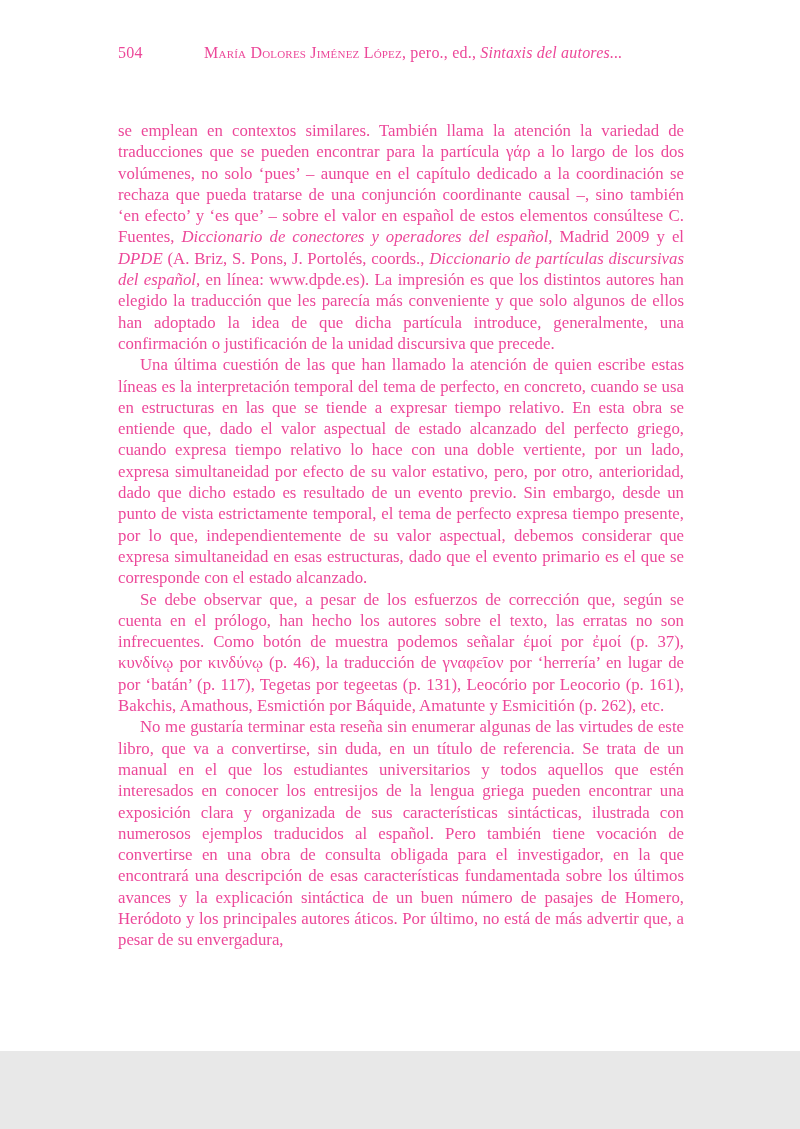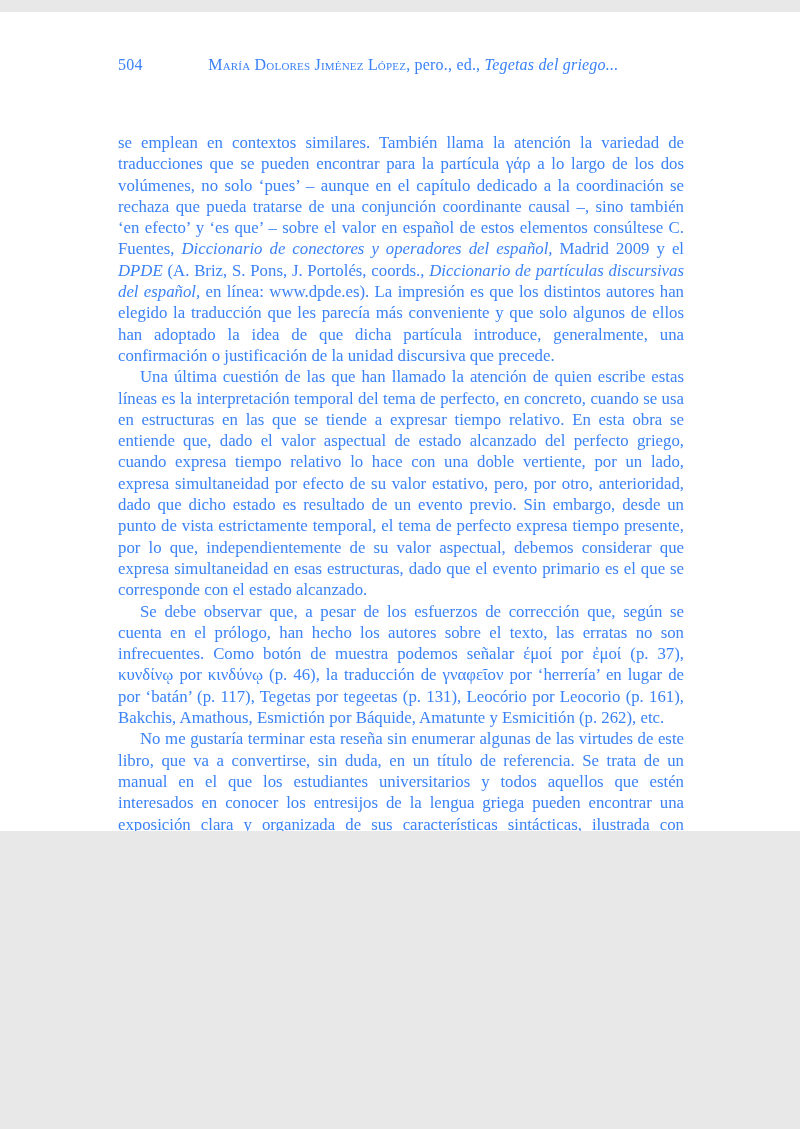--- a/index.html
+++ b/index.html
@@ -3,25 +3,25 @@
 <meta charset="utf-8">
 <style>
   html, body {
     margin: 0;
     padding: 0;
     background: #e8e8e8;
   }
   .page {
     position: relative;
     width: 800px;
-    height: 819px;
+    height: 1051px;
     background: #ffffff;
-    margin: 12px auto;
+    margin: 0 auto;
     font-family: "Liberation Serif", "DejaVu Serif", serif;
-    color: #3b82f6;
+    color: #ec4899;
     overflow: hidden;
   }
   .running-header {
     position: absolute;
     top: 44px;
     left: 118px;
     width: 566px;
     display: flex;
     align-items: baseline;
     font-size: 16px;
@@ -68,21 +68,21 @@
   .footer-right { flex: 0 0 auto; }
   i { font-style: italic; }
 </style>
 </head>
 <body>
 
 <div class="page">
 
   <div class="running-header">
     <span class="page-number">504</span>
-    <span class="running-title"><span class="sc">María Dolores Jiménez López</span><span>, pero., ed., </span><i>Tegetas del griego...</i></span>
+    <span class="running-title"><span class="sc">María Dolores Jiménez López</span><span>, pero., ed., </span><i>Sintaxis del autores...</i></span>
   </div>
 
   <div class="page-body">
 
   <p class="para"><span>se emplean en contextos similares. También llama la atención la variedad de traducciones que se pueden encontrar para la partícula γάρ a lo largo de los dos volúmenes, no solo ‘pues’ – aunque en el capítulo dedicado a la coordinación se rechaza que pueda tratarse de una conjunción coordinante causal –, sino también ‘en efecto’ y ‘es que’ – sobre el valor en español de estos elementos consúltese C. Fuentes, </span><i>Diccionario de conectores y operadores del español,</i><span> Madrid 2009 y el </span><i>DPDE</i><span> (A. Briz, S. Pons, J. Portolés, coords., </span><i>Diccionario de partículas discursivas del español,</i><span> en línea: www.dpde.es). La impresión es que los distintos autores han elegido la traducción que les parecía más conveniente y que solo algunos de ellos han adoptado la idea de que dicha partícula introduce, generalmente, una confirmación o justificación de la unidad discursiva que precede.</span></p>
       <p class="para indent"><span>Una última cuestión de las que han llamado la atención de quien escribe estas líneas es la interpretación temporal del tema de perfecto, en concreto, cuando se usa en estructuras en las que se tiende a expresar tiempo relativo. En esta obra se entiende que, dado el valor aspectual de estado alcanzado del perfecto griego, cuando expresa tiempo relativo lo hace con una doble vertiente, por un lado, expresa simultaneidad por efecto de su valor estativo, pero, por otro, anterioridad, dado que dicho estado es resultado de un evento previo. Sin embargo, desde un punto de vista estrictamente temporal, el tema de perfecto expresa tiempo presente, por lo que, independientemente de su valor aspectual, debemos considerar que expresa simultaneidad en esas estructuras, dado que el evento primario es el que se corresponde con el estado alcanzado.</span></p>
       <p class="para indent"><span>Se debe observar que, a pesar de los esfuerzos de corrección que, según se cuenta en el prólogo, han hecho los autores sobre el texto, las erratas no son infrecuentes. Como botón de muestra podemos señalar έμοί por ἐμοί (p. 37), κυνδίνῳ por κινδύνῳ (p. 46), la traducción de γναφεῖον por ‘herrería’ en lugar de por ‘batán’ (p. 117), Tegetas por tegeetas (p. 131), Leocório por Leocorio (p. 161), Bakchis, Amathous, Esmictión por Báquide, Amatunte y Esmicitión (p. 262), etc.</span></p>
       <p class="para indent"><span>No me gustaría terminar esta reseña sin enumerar algunas de las virtudes de este libro, que va a convertirse, sin duda, en un título de referencia. Se trata de un manual en el que los estudiantes universitarios y todos aquellos que estén interesados en conocer los entresijos de la lengua griega pueden encontrar una exposición clara y organizada de sus características sintácticas, ilustrada con numerosos ejemplos traducidos al español. Pero también tiene vocación de convertirse en una obra de consulta obligada para el investigador, en la que encontrará una descripción de esas características fundamentada sobre los últimos avances y la explicación sintáctica de un buen número de pasajes de Homero, Heródoto y los principales autores áticos. Por último, no está de más advertir que, a pesar de su envergadura,</span></p>
     </div>
 

